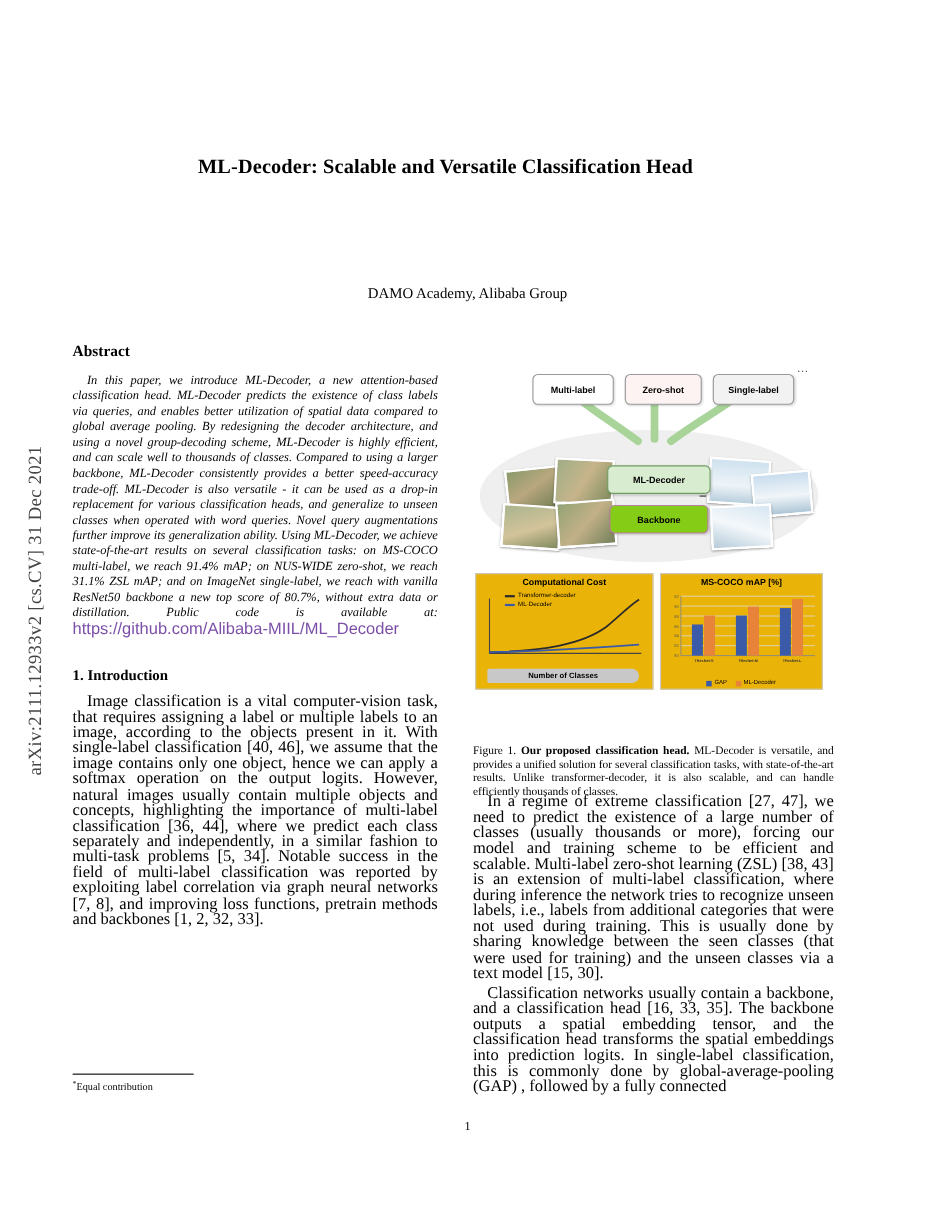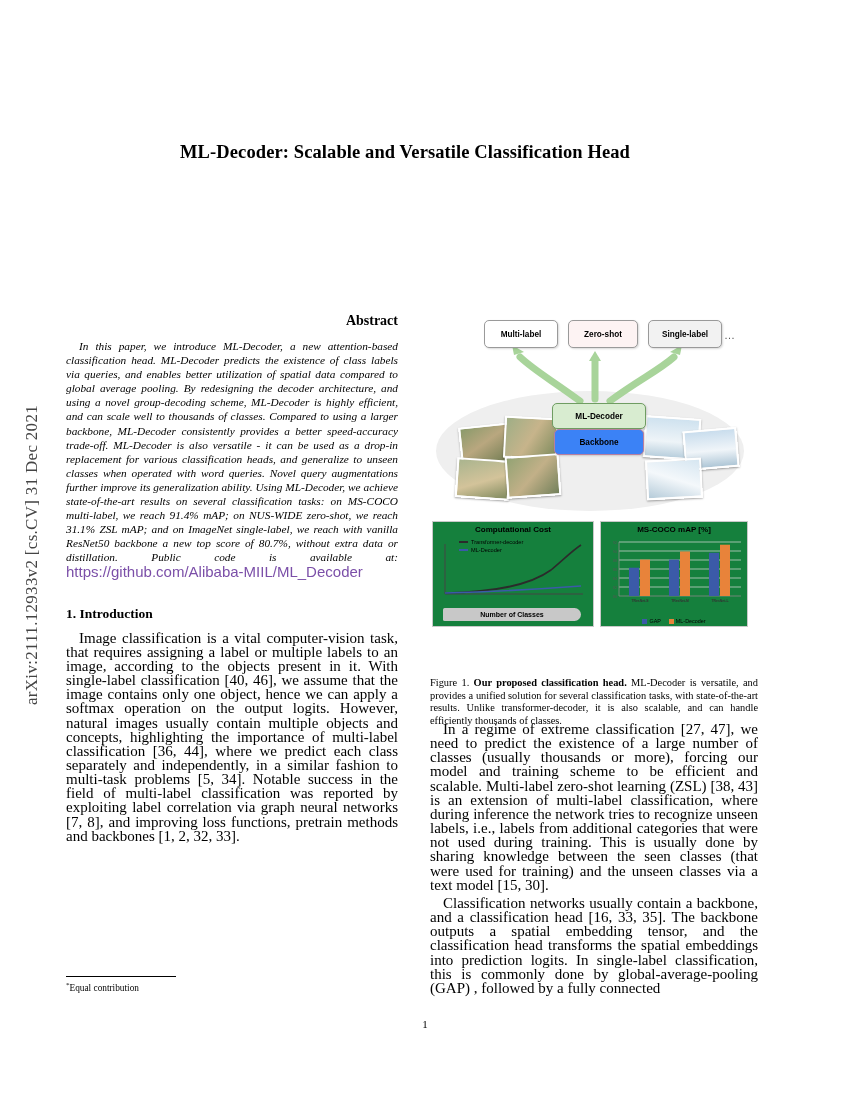--- a/index.html
+++ b/index.html
@@ -69,21 +69,21 @@
   .col-left {
     position: absolute;
     left: 66px;
     top: 313px;
     width: 332px;
   }
 
   .section-head {
     font-size: 14px;
     font-weight: bold;
-    text-align: right;
+    text-align: left;
     margin: 0 0 10px 0;
   }
   .abstract-body {
     font-style: italic;
     font-size: 11.3px;
     line-height: 14.1px;
     text-align: justify;
     text-indent: 13px;
   }
   .abstract-body .url {
@@ -160,37 +160,38 @@
     border-radius: 5px;
     border: 1px solid #9a9a9a;
     font-size: 8.2px;
     font-weight: bold;
     font-family: "Liberation Sans", sans-serif;
     display: flex;
     align-items: center;
     justify-content: center;
     box-shadow: 1px 1px 2px rgba(0,0,0,0.15);
     padding: 0 3px;
+    margin-top: 20px;
   }
   .chip-multilabel { left: 54px;  top: 7px;  width: 66px; height: 26px; background: #ffffff; }
   .chip-zeroshot   { left: 138px; top: 7px;  width: 62px; height: 26px; background: #fdf3f3; }
   .chip-singlelabel{ left: 218px; top: 7px;  width: 66px; height: 26px; background: #f2f2f2; }
   .dots {
     position: absolute;
     left: 294px; top: 16px;
     font-size: 11px; color: #555;
     font-family: "Liberation Sans", sans-serif;
   }
   .chip-mld {
     left: 122px; top: 90px; width: 86px; height: 24px;
     background: #d8ecd0; border-color: #6f9d62;
   }
   .chip-backbone {
-    left: 124px; top: 116px; width: 82px; height: 24px;
-    background: #3b82f6; border-color: #b87fa0;
+    left: 124px; top: 126px; width: 82px; height: 24px;
+    background: #84cc16; border-color: #b87fa0;
   }
   .fig-svg { position: absolute; left: 0; top: 0; }
 
   .photo {
     position: absolute;
     border: 2px solid #fff;
     box-shadow: 0 1px 2px rgba(0,0,0,0.35);
     background-size: cover;
   }
   .p1 { left: 30px;  top: 112px; width: 48px; height: 36px; transform: rotate(-6deg);
@@ -204,21 +205,21 @@
   .p5 { left: 214px; top: 104px; width: 52px; height: 38px; transform: rotate(4deg);
         background: linear-gradient(180deg,#cfe2ef 0%, #eef4f8 60%, #b9cfdd 100%); }
   .p6 { left: 254px; top: 116px; width: 50px; height: 36px; transform: rotate(-5deg);
         background: linear-gradient(180deg,#c9dded 0%, #f0f5f9 55%, #aec6d6 100%); }
   .p7 { left: 216px; top: 146px; width: 52px; height: 36px; transform: rotate(-3deg);
         background: linear-gradient(200deg,#d6e6f1 0%, #f4f8fb 50%, #b5cbd9 100%); }
 
   
   .chart-box {
     position: absolute;
-    background: #15803d;
+    background: #eab308;
     border: 1px solid #c9c9c9;
   }
   .chart-left  { left: 2px;   top: 208px; width: 160px; height: 104px; }
   .chart-right { left = 0; left: 170px; top: 208px; width: 146px; height: 104px; }
   .chart-title {
     text-align: center;
     font-family: "Liberation Sans", sans-serif;
     font-size: 8px;
     font-weight: bold;
     margin-top: 3px;
@@ -266,20 +267,21 @@
 </head>
 <body>
 
 <div class="page">
 
   <div class="arxiv-stamp">arXiv:2111.12933v2  [cs.CV]  31 Dec 2021</div>
 
   <div class="title">ML-Decoder: Scalable and Versatile Classification Head</div>
 
 
+  <div class="affil">DAMO Academy, Alibaba Group</div>
 
   <div class="col-left">
     <div class="section-head">Abstract</div>
     <div class="abstract-body">
       <span>In this paper, we introduce ML-Decoder, a new attention-based classification head. ML-Decoder predicts the existence of class labels via queries, and enables better utilization of spatial data compared to global average pooling. By redesigning the decoder architecture, and using a novel group-decoding scheme, ML-Decoder is highly efficient, and can scale well to thousands of classes. Compared to using a larger backbone, ML-Decoder consistently provides a better speed-accuracy trade-off. ML-Decoder is also versatile - it can be used as a drop-in replacement for various classification heads, and generalize to unseen classes when operated with word queries. Novel query augmentations further improve its generalization ability. Using ML-Decoder, we achieve state-of-the-art results on several classification tasks: on MS-COCO multi-label, we reach 91.4% mAP; on NUS-WIDE zero-shot, we reach 31.1% ZSL mAP; and on ImageNet single-label, we reach with vanilla ResNet50 backbone a new top score of 80.7%, without extra data or distillation. Public code is available at: </span><span class="url">https://github.com/Alibaba-MIIL/ML_Decoder</span>
     </div>
 
     <h2 class="sec">1. Introduction</h2>
     <p class="body">Image classification is a vital computer-vision task, that requires assigning a label or multiple labels to an image, according to the objects present in it. With single-label classification [40, 46], we assume that the image contains only one object, hence we can apply a softmax operation on the output logits. However, natural images usually contain multiple objects and concepts, highlighting the importance of multi-label classification [36, 44], where we predict each class separately and independently, in a similar fashion to multi-task problems [5, 34]. Notable success in the field of multi-label classification was reported by exploiting label correlation via graph neural networks [7, 8], and improving loss functions, pretrain methods and backbones [1, 2, 32, 33].</p>
   </div>

